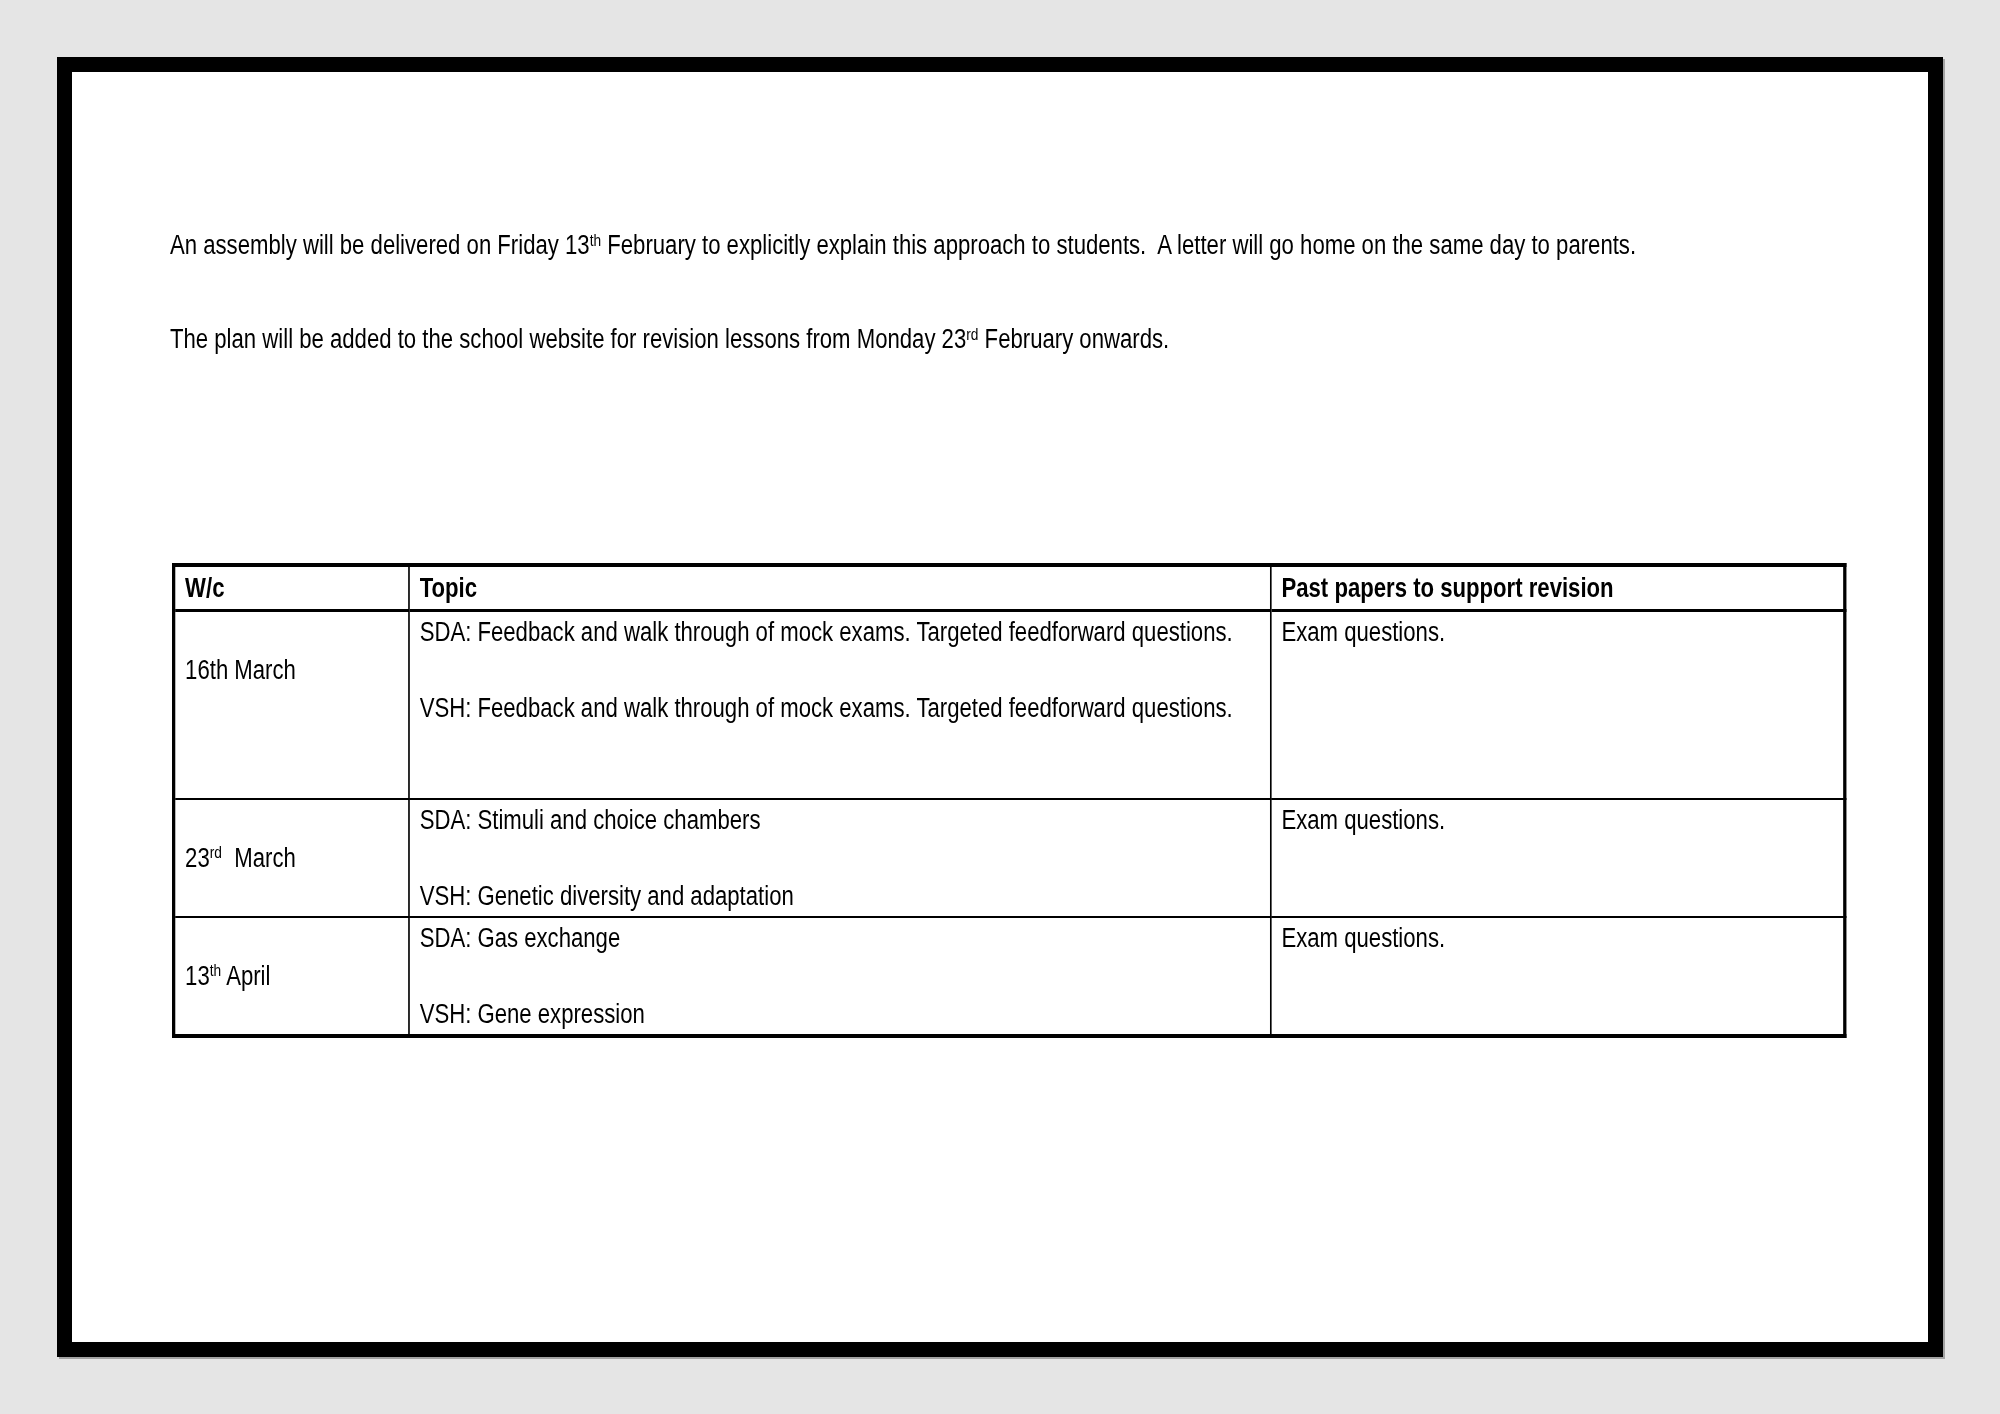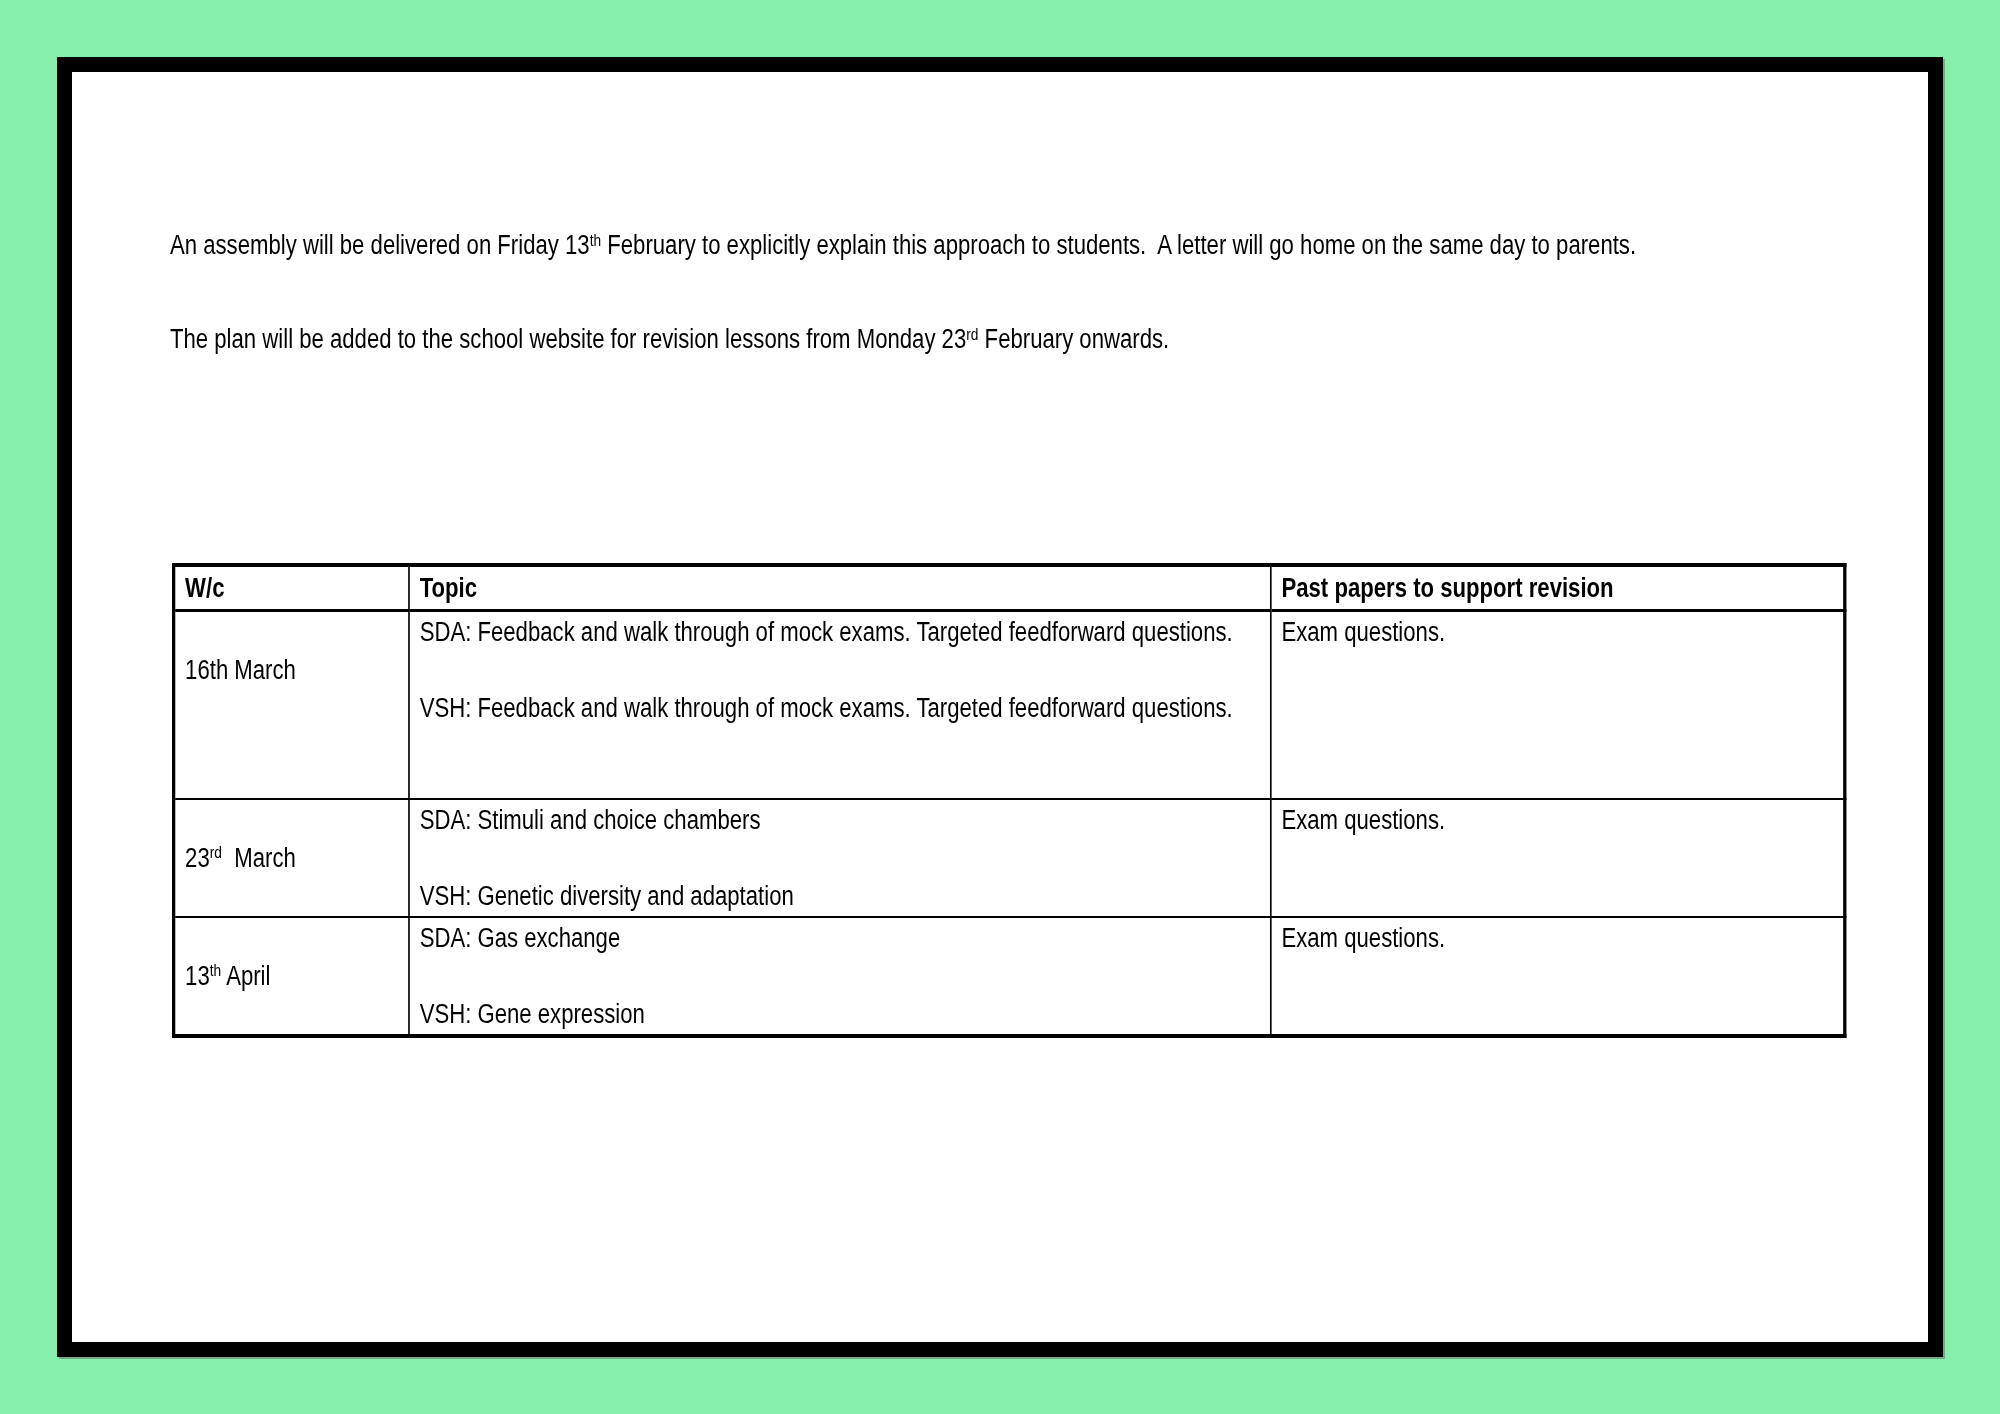--- a/index.html
+++ b/index.html
@@ -4,21 +4,21 @@
 <style>
   html, body {
     margin: 0;
     padding: 0;
     background: #ffffff;
   }
   .page {
     position: relative;
     width: 2000px;
     height: 1414px;
-    background: #86efac;
+    background: #e5e5e5;
     overflow: hidden;
     font-family: "Liberation Sans", sans-serif;
     color: #000000;
   }
   
   .frame {
     position: absolute;
     left: 57px;
     top: 57px;
     width: 1886px;

